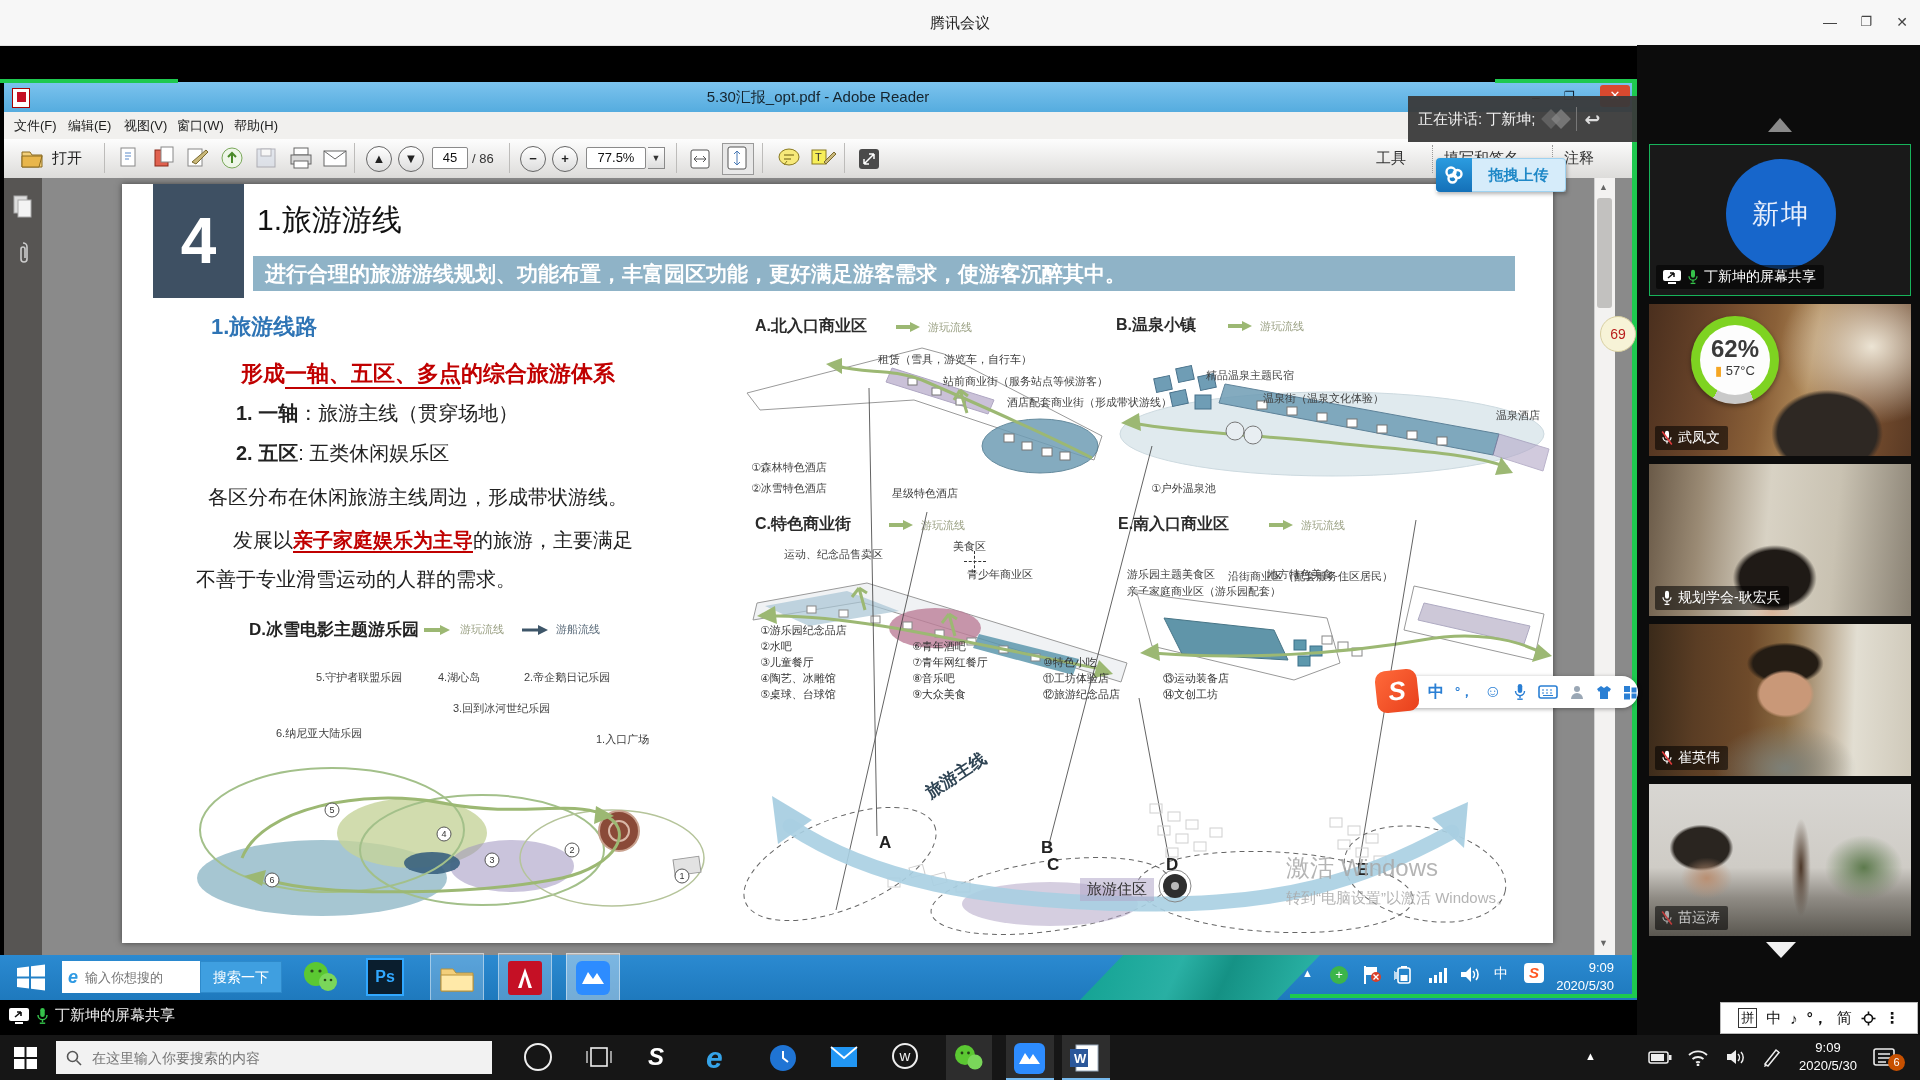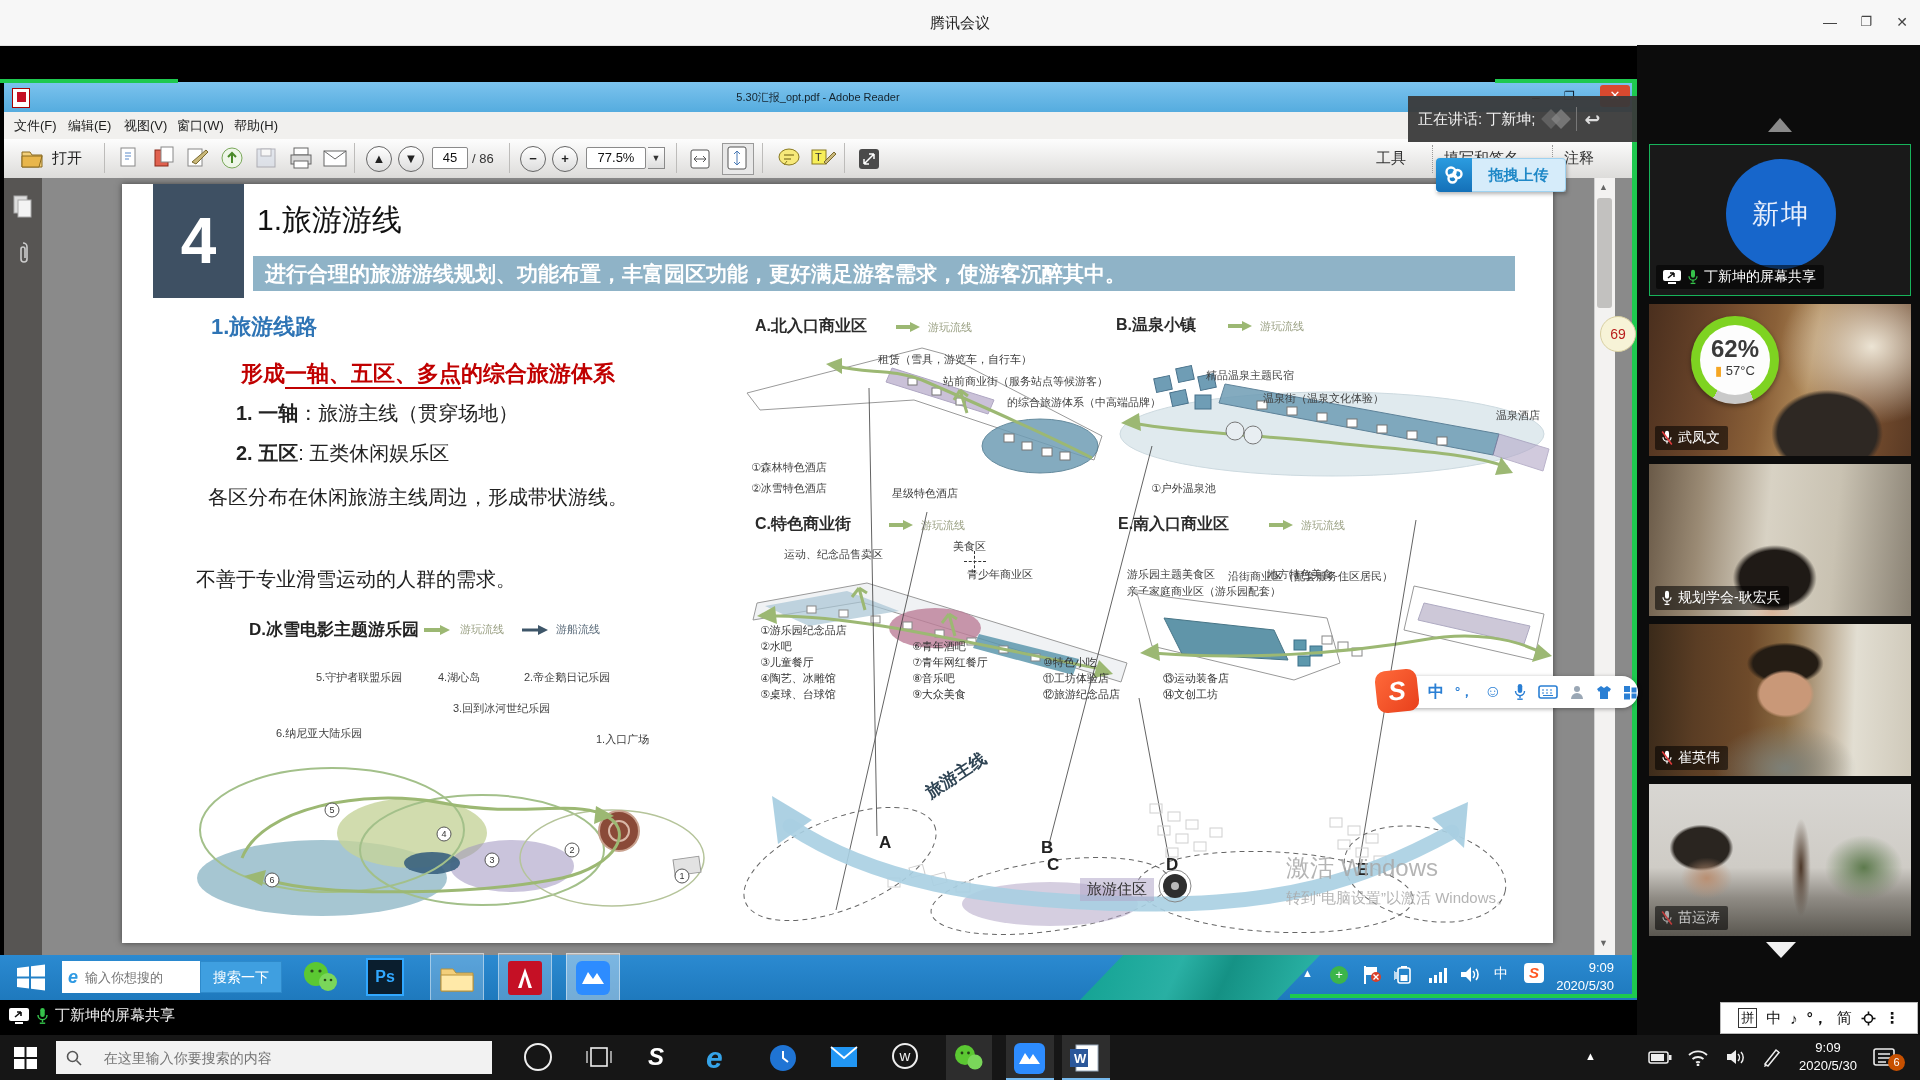--- a/index.html
+++ b/index.html
@@ -5,21 +5,21 @@
   html,body{margin:0;padding:0;background:#000;}
   #root{position:relative;width:1920px;height:1080px;overflow:hidden;background:#000;
         font-family:"Liberation Sans","DejaVu Sans",sans-serif;}
   .a{position:absolute;}
   
   #mtitle{left:0;top:0;width:1920px;height:45px;background:#f7f7f7;border-bottom:1px solid #e2e2e2;}
   #mtitle .t{left:0;top:0;width:100%;height:45px;line-height:45px;text-align:center;font-size:15px;color:#222;}
   .winctl{top:14px;width:16px;height:16px;color:#444;font-size:14px;line-height:16px;text-align:center;}
   
   #atitle{left:4px;top:82px;width:1628px;height:30px;background:linear-gradient(#7cc3ee,#55acdf);}
-  #atitle .t{width:100%;text-align:center;line-height:30px;font-size:11px;color:#15232d;}
+  #atitle .t{width:100%;text-align:center;line-height:30px;font-size:15px;color:#15232d;}
   #amenu{left:4px;top:112px;width:1628px;height:27px;background:#f1f0ee;border-bottom:1px solid #c9c8c6;}
   #amenu span{font-size:13px;color:#1c1c1c;line-height:27px;position:absolute;top:0;}
   #atool{left:4px;top:139px;width:1628px;height:39px;background:linear-gradient(#fdfdfd,#dddcda);border-bottom:1px solid #9f9f9f;}
   .tsep{top:4px;width:1px;height:30px;background:#bdbcba;}
   .tico{top:7px;width:26px;height:26px;}
   .circ{width:24px;height:24px;border:1px solid #666;border-radius:50%;background:linear-gradient(#fff,#ddd);
         text-align:center;line-height:24px;font-size:13px;color:#222;font-weight:bold;}
   .fieldbox{background:#fff;border:1px solid #8a8a8a;border-radius:2px;font-size:13px;color:#111;text-align:center;}
   .rlabel{font-size:15px;color:#333;top:10px;}
   .dotsep{top:6px;width:1px;height:28px;border-left:1px dotted #999;}
@@ -182,20 +182,21 @@
 
     <div class="a" style="left:31px;top:0;width:91px;height:114px;background:#3e5063;color:#fff;font-size:64px;font-weight:bold;text-align:center;line-height:114px;">4</div>
     <div class="a" style="left:135px;top:16px;font-size:30px;color:#111;">1.旅游游线</div>
     <div class="a" style="left:131px;top:72px;width:1262px;height:35px;background:#8fb3c7;color:#fff;font-weight:bold;font-size:21px;line-height:35px;padding-left:12px;box-sizing:border-box;white-space:nowrap;">进行合理的旅游游线规划、功能布置，丰富园区功能，更好满足游客需求，使游客沉醉其中。</div>
 
     <div class="a" style="left:89px;top:128px;font-size:22px;font-weight:bold;color:#2e74b5;">1.旅游线路</div>
     <div class="a" style="left:119px;top:175px;font-size:22px;font-weight:bold;color:#c00000;white-space:nowrap;"><span>形成</span><span style="border-bottom:2px solid #c00000;padding-bottom:1px;">一轴、五区、多点</span><span>的综合旅游体系</span></div>
     <div class="a" style="left:114px;top:216px;font-size:20px;color:#222;white-space:nowrap;"><b>1. </b><b>一轴</b><span>：旅游主线（贯穿场地）</span></div>
     <div class="a" style="left:114px;top:256px;font-size:20px;color:#222;white-space:nowrap;"><b>2. </b><b>五区</b><span>: 五类休闲娱乐区</span></div>
     <div class="a" style="left:86px;top:300px;font-size:20px;color:#222;white-space:nowrap;">各区分布在休闲旅游主线周边，形成带状游线。</div>
+    <div class="a" style="left:111px;top:343px;font-size:20px;color:#222;white-space:nowrap;"><span>发展以</span><span style="color:#c00000;font-weight:bold;border-bottom:2px solid #c00000;">亲子家庭娱乐为主导</span><span>的旅游，主要满足</span></div>
     <div class="a" style="left:74px;top:382px;font-size:20px;color:#222;white-space:nowrap;">不善于专业滑雪运动的人群的需求。</div>
 
     <div class="a" style="left:127px;top:434px;font-size:17px;font-weight:600;color:#222;">D.冰雪电影主题游乐园</div>
     <svg class="a" style="left:300px;top:440px;" width="30" height="12">
         <path d="M2 6 h18" stroke="#9cb873" stroke-width="4"></path>
         <path d="M18 1 L28 6 L18 11 Z" fill="#9cb873"></path>
       </svg>
     <div class="leg" style="left:338px;top:438px;">游玩流线</div>
     <svg class="a" style="left:398px;top:440px;" width="30" height="12">
         <path d="M2 6 h18" stroke="#3e5669" stroke-width="3"></path>
@@ -260,21 +261,21 @@
           <rect x="166" y="40" width="9" height="7"></rect>
           <rect x="190" y="50" width="9" height="7"></rect>
           <rect x="214" y="60" width="9" height="7"></rect>
         </g>
       <path d="M350 120 C300 94 240 68 180 42 C150 30 122 36 96 28" fill="none" stroke="#9cb873" stroke-width="3"></path>
       <path d="M100 20 L84 26 L100 36 Z" fill="#9cb873"></path>
       <path d="M225 75 L218 52 M218 52 l-6 10 M218 52 l8 6" stroke="#9cb873" stroke-width="3" fill="none"></path>
     </svg>
     <div class="lbl" style="left:756px;top:168px;">租赁（雪具，游览车，自行车）</div>
     <div class="lbl" style="left:821px;top:190px;">站前商业街（服务站点等候游客）</div>
-    <div class="lbl" style="left:885px;top:211px;">的综合旅游体系（中高端品牌）</div>
+    <div class="lbl" style="left:885px;top:211px;">酒店配套商业街（形成带状游线）</div>
     <div class="lbl" style="left:629px;top:276px;">①森林特色酒店</div>
     <div class="lbl" style="left:629px;top:297px;">②冰雪特色酒店</div>
     <div class="lbl" style="left:770px;top:302px;">星级特色酒店</div>
 
     <div class="sect" style="left:994px;top:131px;">B.温泉小镇</div>
     <svg class="a" style="left:1104px;top:136px;" width="28" height="12">
         <path d="M2 6 h16" stroke="#9cb873" stroke-width="4"></path>
         <path d="M16 1 L26 6 L16 11 Z" fill="#9cb873"></path>
       </svg>
     <div class="leg" style="left:1138px;top:135px;">游玩流线</div>
@@ -721,21 +722,21 @@
 
   <div id="tb2" class="a">
     <svg class="a" style="left:14px;top:12px;" width="24" height="22">
         <g fill="#fff">
           <rect x="0" y="0" width="10.5" height="10"></rect>
           <rect x="12.5" y="0" width="10.5" height="10"></rect>
           <rect x="0" y="12" width="10.5" height="10"></rect>
           <rect x="12.5" y="12" width="10.5" height="10"></rect>
         </g>
       </svg>
-    <div class="a" style="left:56px;top:6px;width:436px;height:33px;background:#f2f2f2;display:flex;align-items:center;padding:0 10px;box-sizing:border-box;gap:20px;">
+    <div class="a" style="left:56px;top:6px;width:436px;height:33px;background:#f2f2f2;display:flex;align-items:center;padding:0 10px;box-sizing:border-box;gap:8px;">
       <svg width="16" height="16">
           <circle cx="6.5" cy="6.5" r="5" fill="none" stroke="#555" stroke-width="1.6"></circle>
           <line x1="10.5" y1="10.5" x2="15" y2="15" stroke="#555" stroke-width="1.6"></line>
         </svg>
       <input style="border: none; background: transparent; width: 380px; font-size: 14px; color: rgb(51, 51, 51); font-family: inherit;" placeholder="在这里输入你要搜索的内容">
     </div>
     <div class="a" style="left:524px;top:8px;width:28px;height:28px;border:2.5px solid #eee;border-radius:50%;box-sizing:border-box;"></div>
     <svg class="a" style="left:586px;top:10px;" width="26" height="24">
         <rect x="5" y="3" width="16" height="18" fill="none" stroke="#eee" stroke-width="1.6"></rect>
         <path d="M1 6 v12 M25 6 v12" stroke="#bbb" stroke-width="1.6"></path>

